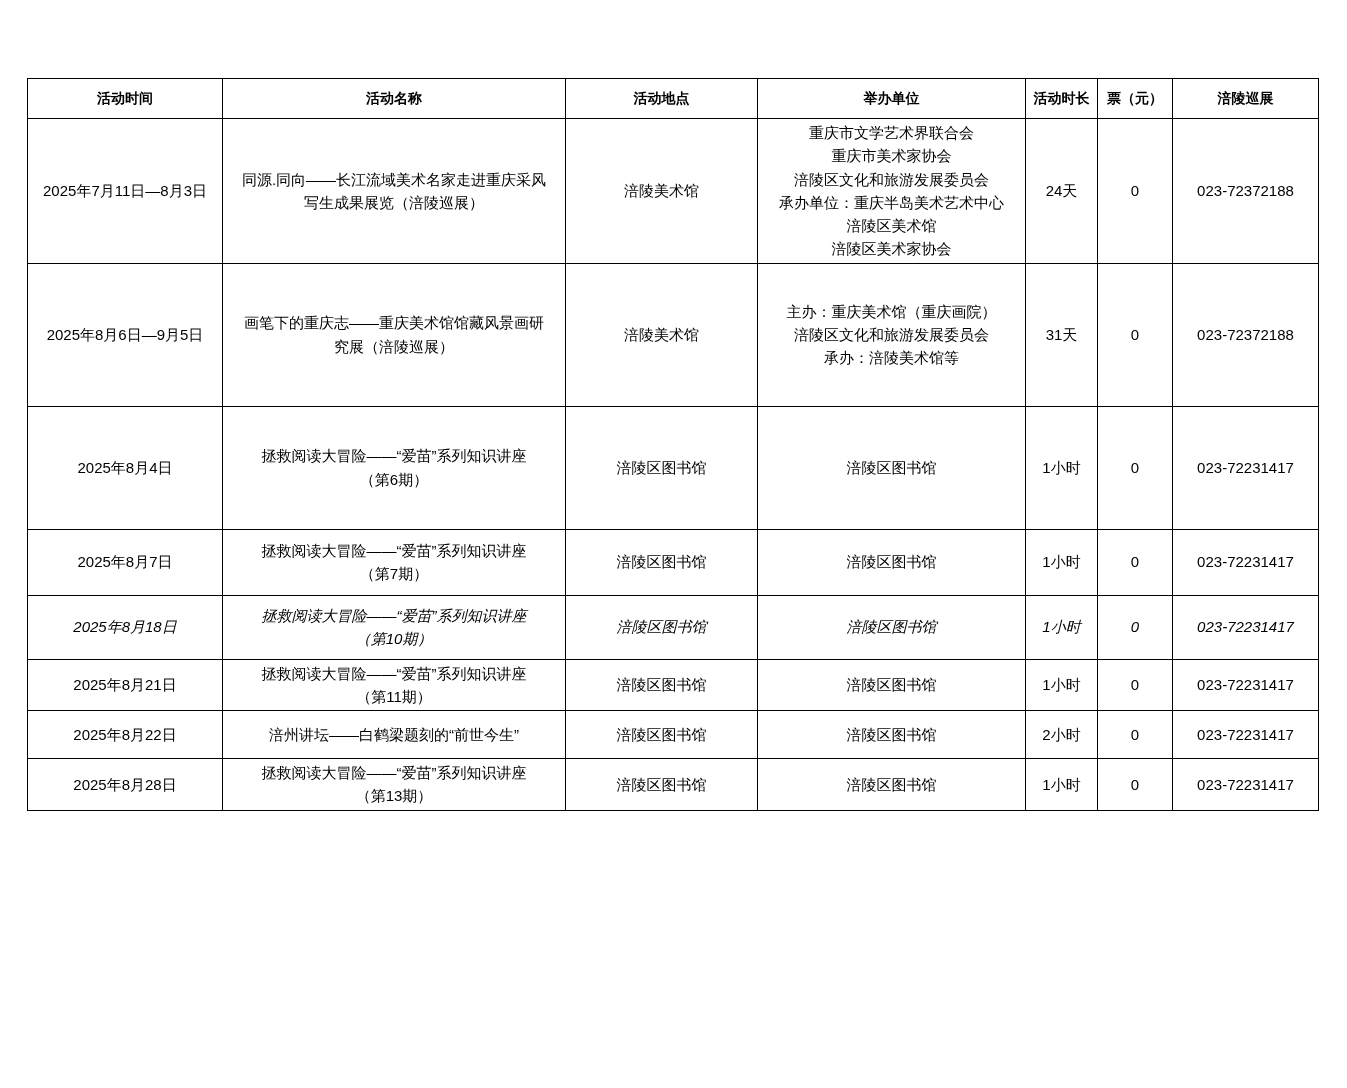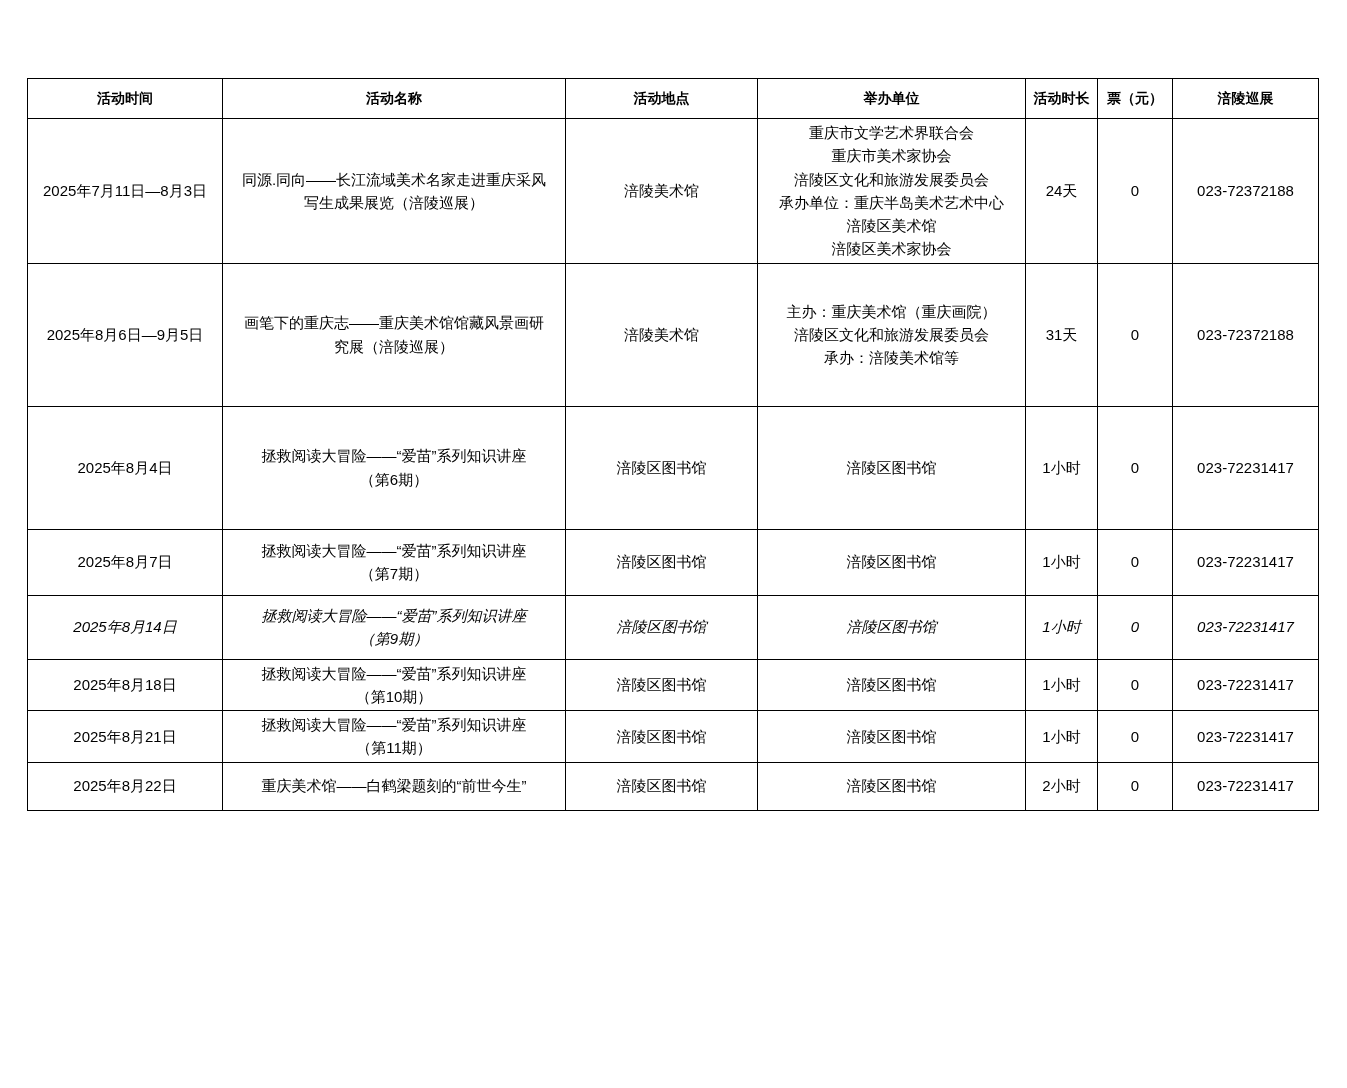--- a/index.html
+++ b/index.html
@@ -129,30 +129,20 @@
             <td>2025年8月7日</td>
             <td>拯救阅读大冒险——“爱苗”系列知识讲座
 （第7期）</td>
             <td>涪陵区图书馆</td>
             <td>涪陵区图书馆</td>
             <td>1小时</td>
             <td>0</td>
             <td>023-72231417</td>
           </tr>
           <tr>
-            <td>2025年8月14日</td>
-            <td>拯救阅读大冒险——“爱苗”系列知识讲座
-（第9期）</td>
-            <td>涪陵区图书馆</td>
-            <td>涪陵区图书馆</td>
-            <td>1小时</td>
-            <td>0</td>
-            <td>023-72231417</td>
-          </tr>
-          <tr>
             <td>2025年8月18日</td>
             <td>拯救阅读大冒险——“爱苗”系列知识讲座
 （第10期）</td>
             <td>涪陵区图书馆</td>
             <td>涪陵区图书馆</td>
             <td>1小时</td>
             <td>0</td>
             <td>023-72231417</td>
           </tr>
           <tr>
@@ -160,23 +150,33 @@
             <td>拯救阅读大冒险——“爱苗”系列知识讲座
 （第11期）</td>
             <td>涪陵区图书馆</td>
             <td>涪陵区图书馆</td>
             <td>1小时</td>
             <td>0</td>
             <td>023-72231417</td>
           </tr>
           <tr>
             <td>2025年8月22日</td>
-            <td>重庆美术馆——白鹤梁题刻的“前世今生”</td>
+            <td>涪州讲坛——白鹤梁题刻的“前世今生”</td>
             <td>涪陵区图书馆</td>
             <td>涪陵区图书馆</td>
             <td>2小时</td>
+            <td>0</td>
+            <td>023-72231417</td>
+          </tr>
+          <tr>
+            <td>2025年8月28日</td>
+            <td>拯救阅读大冒险——“爱苗”系列知识讲座
+（第13期）</td>
+            <td>涪陵区图书馆</td>
+            <td>涪陵区图书馆</td>
+            <td>1小时</td>
             <td>0</td>
             <td>023-72231417</td>
           </tr>
         </tbody>
     </table>
   </div>
 </div>
 
 </body></html>

